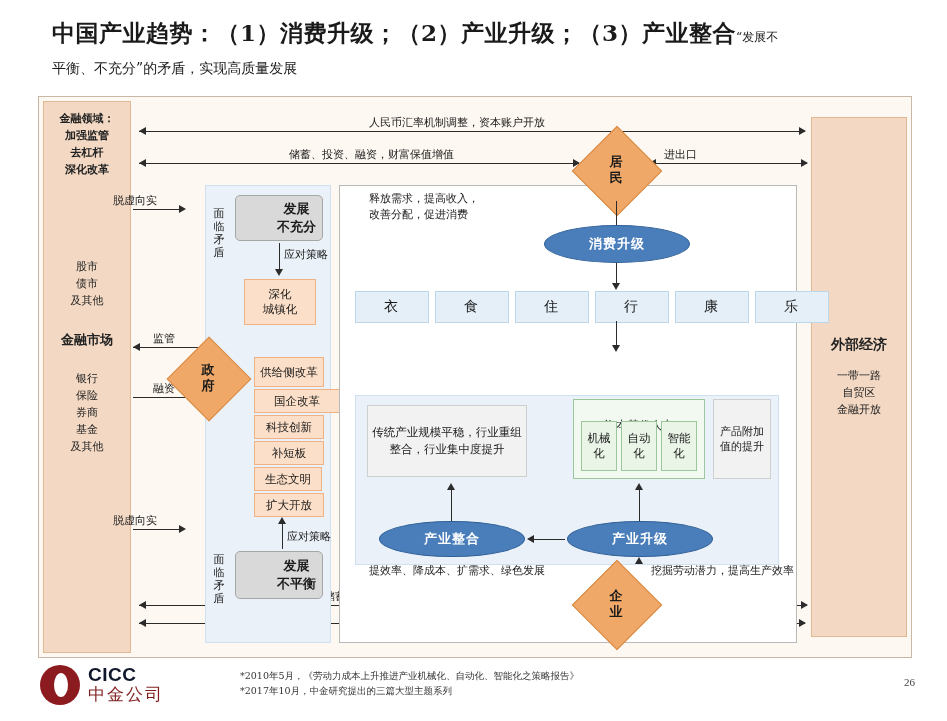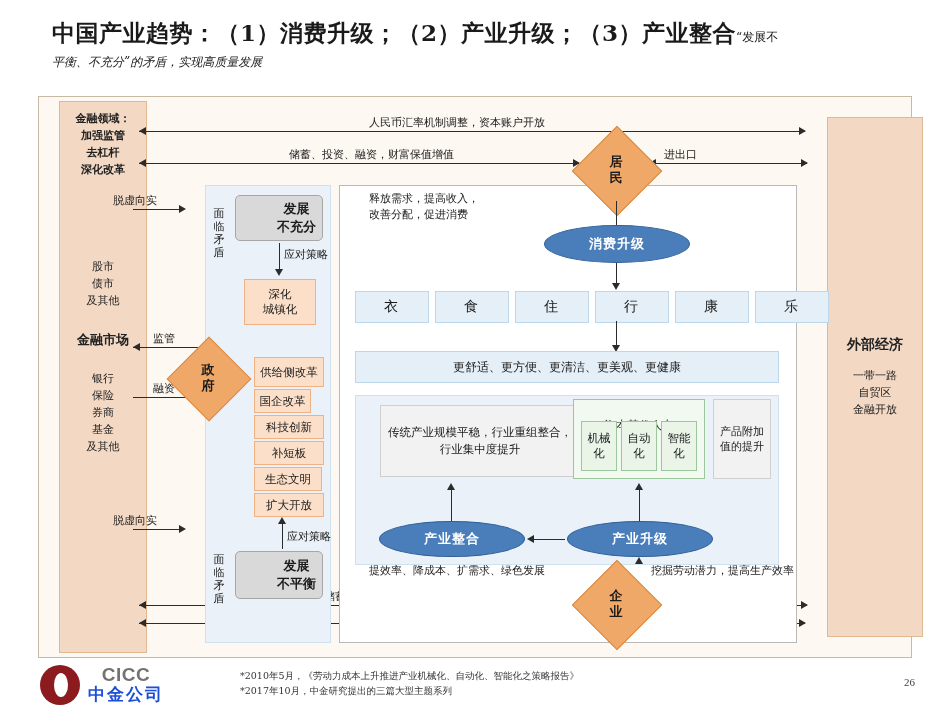--- a/index.html
+++ b/index.html
@@ -21,37 +21,37 @@
     font-family:"DejaVu Serif","Liberation Serif",serif;
     font-size:23px;font-weight:bold;letter-spacing:0.5px;
     line-height:30px;display:inline;
   }
   .title-sub{
     font-family:"DejaVu Serif","Liberation Serif",serif;
     font-size:12px;line-height:24px;display:inline;
   }
   .title-line2{
     font-family:"DejaVu Serif","Liberation Serif",serif;
-    font-size:12px;line-height:22px;margin-top:2px;font-style:italic;
+    font-size:14px;line-height:22px;margin-top:8px;
   }
 
   
   .diagram{
     position:absolute;left:38px;top:96px;width:872px;height:560px;
     border:1px solid #c8b9a6;
     background:#fdf8f2;
   }
 
   .box{position:absolute;box-sizing:border-box;}
 
   
   .side-panel{
     background:#f3d9c4;border:1px solid #e0b894;
     display:flex;flex-direction:column;align-items:center;justify-content:center;
-    font-size:11px;line-height:17px;text-align:center;color:#222;margin-left:16px;
+    font-size:11px;line-height:17px;text-align:center;color:#222;
   }
 
   
   .center-canvas{
     background:#ffffff;border:1px solid #b9b9b9;
   }
 
   
   .gov-column{
     background:#eaf1f8;border:1px solid #cfe0ef;
@@ -131,22 +131,22 @@
   .logo{position:absolute;left:40px;top:660px;width:180px;height:50px;display:flex;align-items:center;}
   .logo-mark{
     width:40px;height:40px;border-radius:50%;
     background:#8c1b20;position:relative;margin-right:8px;
   }
   .logo-mark:after{
     content:"";position:absolute;left:14px;top:8px;width:14px;height:24px;
     border-radius:50%;background:#ffffff;
   }
   .logo-text{line-height:20px;}
-  .logo-en{font-size:19px;font-weight:bold;color:#737373;letter-spacing:0.5px;text-align:center;}
-  .logo-cn{font-size:17px;font-weight:bold;color:#1d4ed8;letter-spacing:2px;}
+  .logo-en{font-size:19px;font-weight:bold;color:#0f172a;letter-spacing:0.5px;}
+  .logo-cn{font-size:17px;font-weight:normal;color:#7f1d1d;letter-spacing:2px;}
 
   .notes{position:absolute;left:240px;top:668px;width:600px;}
   .note{font-size:9.5px;color:#333;line-height:15px;font-family:"DejaVu Serif","Liberation Serif",serif;}
   .pagenum{position:absolute;right:32px;top:676px;font-size:11px;color:#444;font-family:Liberation Serif, serif;}
 </style>
 </head>
 <body>
 
 <div class="page">
 
@@ -250,21 +250,21 @@
     <div class="box peach-box" style="left:205px;top:182px;width:72px;height:46px;">
       <div>
         <div>深化</div>
         <div>城镇化</div>
       </div>
     </div>
 
     <div class="box peach-box" style="left:215px;top:260px;width:70px;height:30px;padding:0 2px;">
         <span>供给侧改革</span>
       </div>
-    <div class="box peach-box" style="left:215px;top:292px;width:57px;height:24px;">
+    <div class="box peach-box" style="left:215px;top:292px;width:86px;height:24px;">
         <span>国企改革</span>
       </div>
     <div class="box peach-box" style="left:215px;top:318px;width:70px;height:24px;">
         <span>科技创新</span>
       </div>
     <div class="box peach-box" style="left:215px;top:344px;width:70px;height:24px;">
         <span>补短板</span>
       </div>
     <div class="box peach-box" style="left:215px;top:370px;width:68px;height:24px;">
         <span>生态文明</span>
@@ -325,27 +325,24 @@
       <div class="cat">食</div>
       <div class="cat">住</div>
       <div class="cat">行</div>
       <div class="cat">康</div>
       <div class="cat">乐</div>
     </div>
 
     <div class="vline" style="left:577px;top:224px;height:26px;"></div>
     <div class="arrow ar-down" style="left:573px;top:248px;"></div>
 
-    <div class="box lightblue-box" style="left:316px;top:254px;width:424px;height:32px;">
-      <span>更舒适、更方便、更清洁、更美观、更健康</span>
-    </div>
 
     <div class="box" style="left:316px;top:298px;width:424px;height:170px;background:#eaf1f8;border:1px solid #cfe0ef;"></div>
 
-    <div class="box palegray-box" style="left:328px;top:308px;width:200px;height:72px;margin-left:13px;">
+    <div class="box palegray-box" style="left:328px;top:308px;width:160px;height:72px;">
       <span>传统产业规模平稳，行业重组整合，行业集中度提升</span>
     </div>
 
     <div class="box greenwrap" style="left:534px;top:302px;width:132px;height:80px;">
       <div style="text-align:center;font-size:11.5px;margin-top:18px;">资本替代人力</div>
     </div>
     <div class="box green-box" style="left:542px;top:324px;width:36px;height:50px;">
       <div>
           <div>机械</div>
           <div>化</div>

